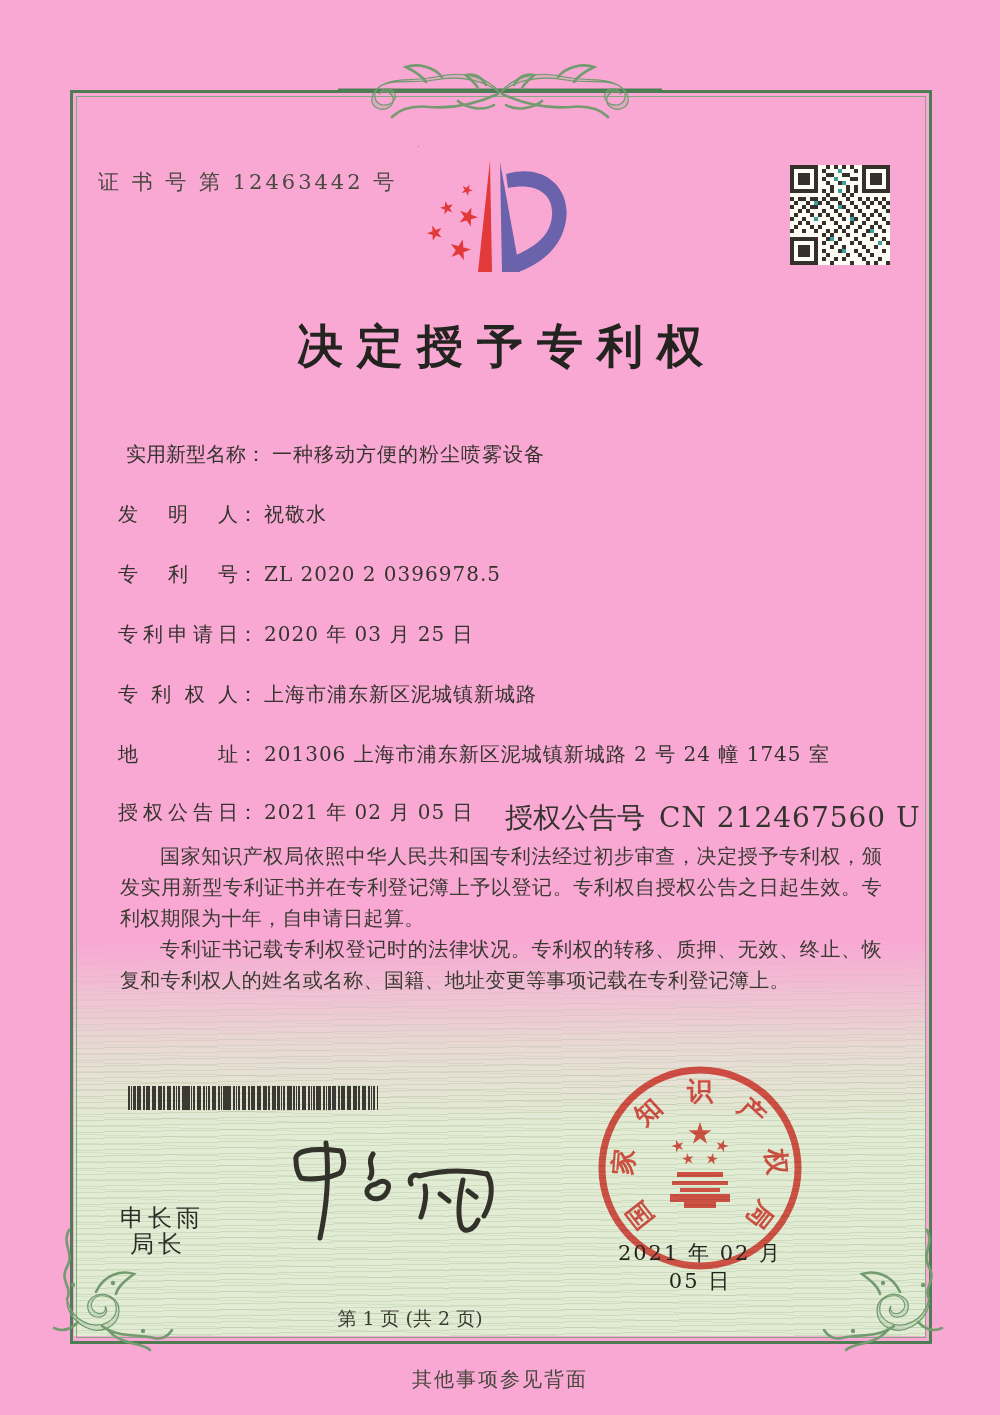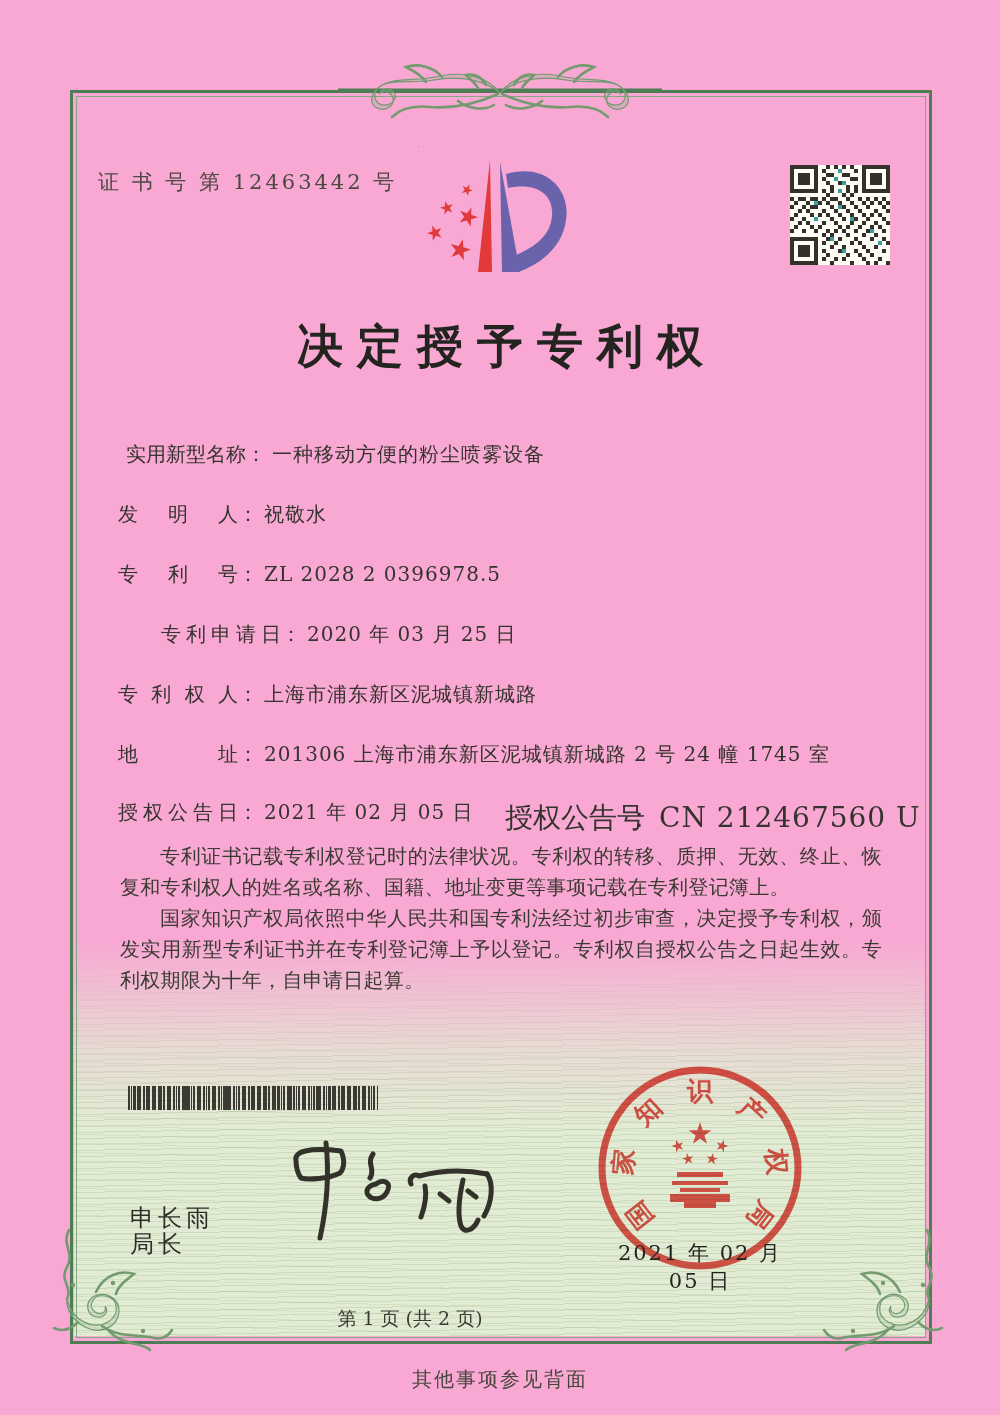--- a/index.html
+++ b/index.html
@@ -34,21 +34,21 @@
   .paragraphs{position:absolute;left:120px;top:841px;width:762px;z-index:3;}
   .paragraphs p{margin:0;font-size:20px;line-height:31px;text-indent:2em;letter-spacing:.3px;color:#3b3a32;text-align:justify;}
   
   .barcode{position:absolute;left:128px;top:1086px;width:250px;height:24px;z-index:3;
    background:
     repeating-linear-gradient(90deg,#3a3a33 0 2px,transparent 2px 5px),
     repeating-linear-gradient(90deg,#3a3a33 0 1px,transparent 1px 3px),
     repeating-linear-gradient(90deg,transparent 0 6px,#3a3a33 6px 8px,transparent 8px 13px);}
   .dtitle{position:absolute;left:130px;top:1228px;font-size:24px;letter-spacing:4px;z-index:3;
           font-family:"DejaVu Sans","Liberation Sans",sans-serif;color:#2e2e29;}
-  .dname{position:absolute;left:130px;top:1202px;font-size:24px;letter-spacing:4px;z-index:3;
+  .dname{position:absolute;left:120px;top:1202px;font-size:24px;letter-spacing:4px;z-index:3;
          font-family:"DejaVu Sans","Liberation Sans",sans-serif;color:#2e2e29;}
   .signature{position:absolute;left:288px;top:1126px;z-index:4;}
   .sig{fill:none;stroke:#32322b;stroke-width:5;stroke-linecap:round;stroke-linejoin:round;}
   .seal{position:absolute;left:592px;top:1060px;z-index:4;opacity:.9;mix-blend-mode:multiply;}
   .seal text{font-size:26px;font-weight:700;fill:#e6453e;}
   .seal-date{position:absolute;left:600px;top:1239px;width:200px;text-align:center;font-size:21px;
              letter-spacing:2px;color:#24241f;z-index:5;}
   .page-no{position:absolute;left:0;top:1306px;width:820px;text-align:center;font-size:19px;color:#3b3b34;z-index:3;}
   .back-note{position:absolute;left:0;top:1366px;width:1000px;text-align:center;font-size:20px;
              letter-spacing:2px;color:#47463e;z-index:3;}
@@ -144,41 +144,41 @@
 
   <h1 class="title">决定授予专利权</h1>
 
   <div class="row" style="top:441px;margin-left:8px;">
     <span class="flabel">实用新型名称</span><span>：</span><span class="fvalue">一种移动方便的粉尘喷雾设备</span>
   </div>
   <div class="row" style="top:501px;">
     <span class="flabel">发明人</span><span>：</span><span class="fvalue">祝敬水</span>
   </div>
   <div class="row" style="top:561px;">
-    <span class="flabel">专利号</span><span>：</span><span class="fvalue">ZL 2028 2 0396978.5</span>
-  </div>
-  <div class="row" style="top:621px;margin-left:43px;">
+    <span class="flabel">专利号</span><span>：</span><span class="fvalue">ZL 2020 2 0396978.5</span>
+  </div>
+  <div class="row" style="top:621px;">
     <span class="flabel">专利申请日</span><span>：</span><span class="fvalue">2020 年 03 月 25 日</span>
   </div>
   <div class="row" style="top:681px;">
     <span class="flabel">专利权人</span><span>：</span><span class="fvalue">上海市浦东新区泥城镇新城路</span>
   </div>
   <div class="row" style="top:741px;">
     <span class="flabel">地址</span><span>：</span><span class="fvalue">201306 上海市浦东新区泥城镇新城路 2 号 24 幢 1745 室</span>
   </div>
   <div class="row" style="top:799px;">
     <span class="flabel">授权公告日</span><span>：</span><span class="fvalue">2021 年 02 月 05 日</span>
   </div>
   <div class="row2" style="top:799px;">
     <span class="flabel">授权公告号</span><span>：</span><span class="fvalue">CN 212467560 U</span>
   </div>
 
   <div class="paragraphs">
+    <p>国家知识产权局依照中华人民共和国专利法经过初步审查，决定授予专利权，颁发实用新型专利证书并在专利登记簿上予以登记。专利权自授权公告之日起生效。专利权期限为十年，自申请日起算。</p>
     <p>专利证书记载专利权登记时的法律状况。专利权的转移、质押、无效、终止、恢复和专利权人的姓名或名称、国籍、地址变更等事项记载在专利登记簿上。</p>
-    <p>国家知识产权局依照中华人民共和国专利法经过初步审查，决定授予专利权，颁发实用新型专利证书并在专利登记簿上予以登记。专利权自授权公告之日起生效。专利权期限为十年，自申请日起算。</p>
   </div>
 
   <div class="barcode"></div>
 
   <div class="dtitle">局长</div>
   <div class="dname">申长雨</div>
 
   <svg class="signature" width="225" height="125" viewBox="0 0 225 125">
     <path class="sig" d="M8 34 C6 26 20 21 53 25 C58 36 55 44 52 47 C40 53 20 54 13 52 C10 48 8 40 8 34"></path>
     <path class="sig" d="M38 17 C41 45 39 80 32 112"></path>

